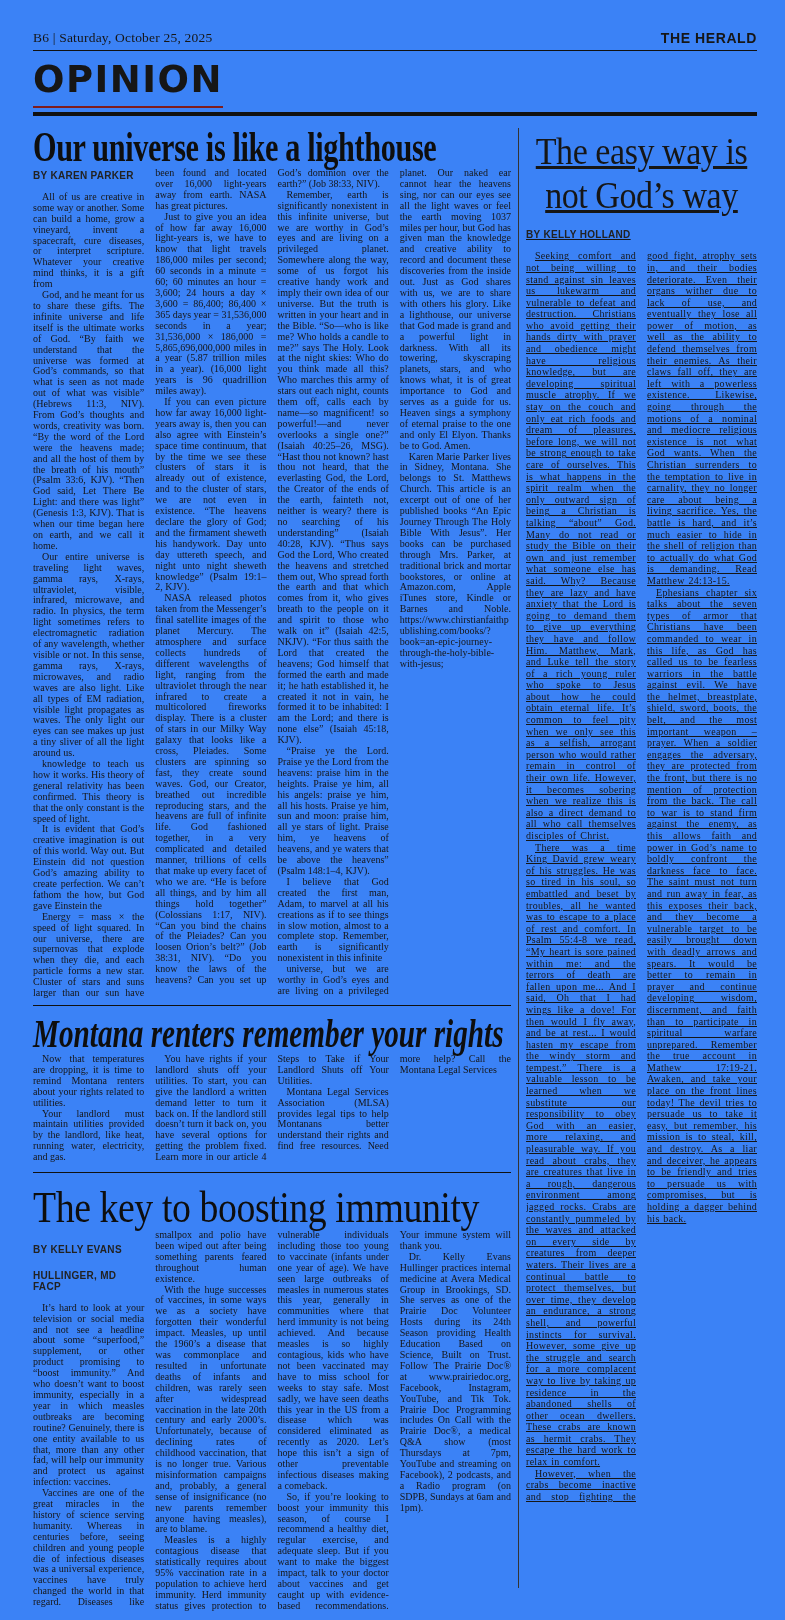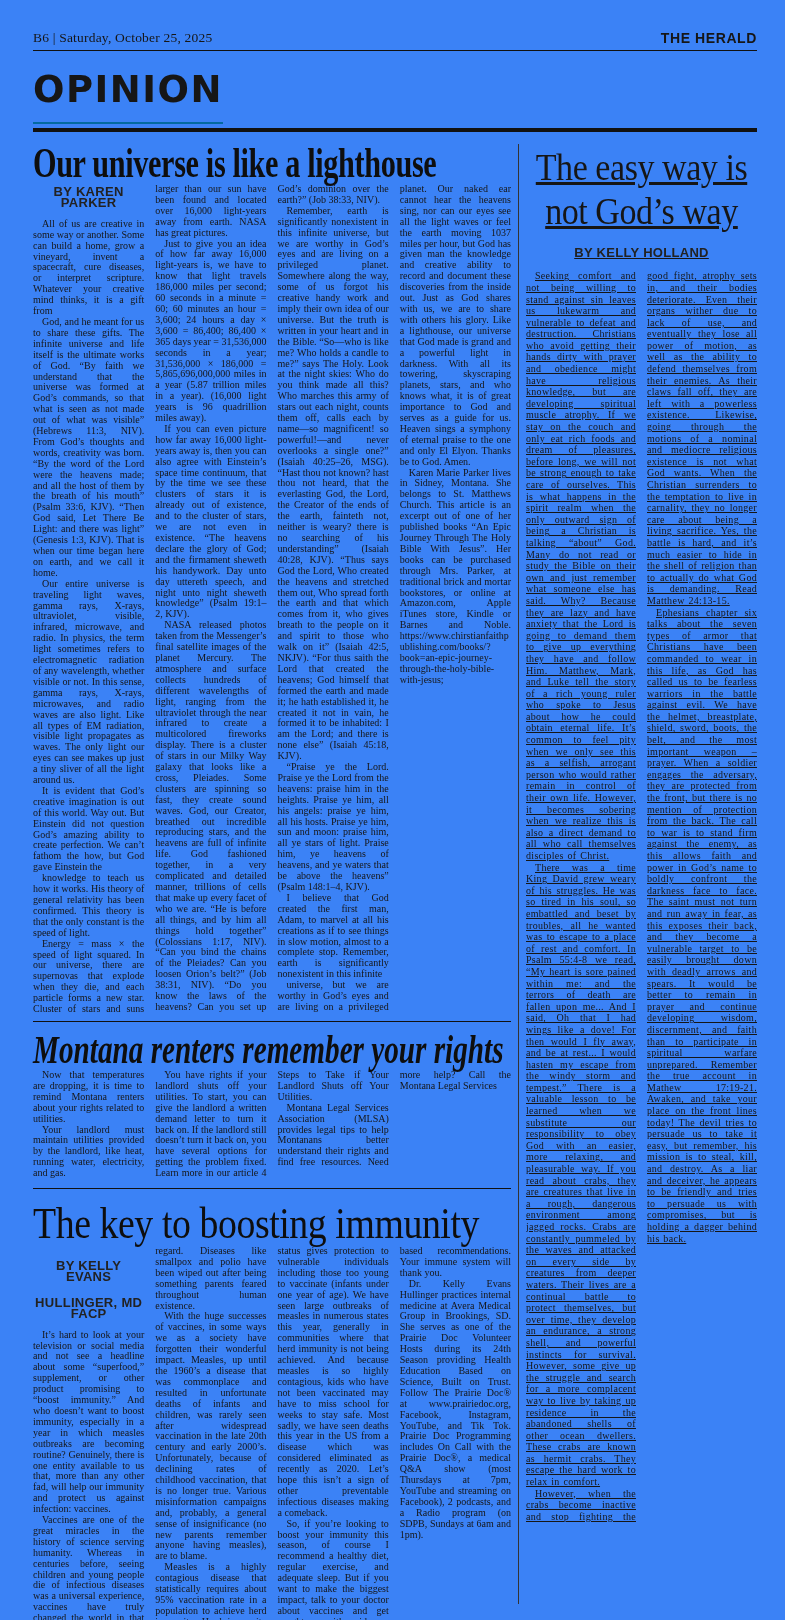--- a/index.html
+++ b/index.html
@@ -15,43 +15,43 @@
     display: flex; justify-content: space-between; align-items: flex-end;
     border-bottom: 1.5px solid #111; padding-bottom: 4px;
   }
   .page-info { font-size: 13.5px; letter-spacing: 0.2px; }
   .masthead { font-family: "Liberation Sans", sans-serif; font-weight: bold; font-size: 14px; letter-spacing: 0.6px; }
   
   .section-title {
     display: inline-block;
     font-family: "DejaVu Sans", sans-serif; font-weight: 800;
     font-size: 37px; letter-spacing: 1.5px; line-height: 1;
-    margin-top: 20px; padding-bottom: 14px; border-bottom: 2px solid #0369a1;
+    margin-top: 10px; padding-bottom: 8px; border-bottom: 2px solid #7f1d1d;
   }
   .thick-rule { height: 4px; background: #111; margin-top: 4px; }
   
   .content { display: flex; margin-top: 10px; }
   .left-region { width: 478px; flex: none; }
   .v-divider { width: 1px; background: #333; margin: 2px 7px 30px 7px; }
   .right-region { flex: 1; min-width: 0; text-decoration: underline; }
   
   .headline {
     font-family: "Liberation Serif", serif; font-weight: bold; color: #0e0e0e;
     white-space: nowrap; display: inline-block; transform-origin: left center;
   }
   .hl-lighthouse { font-size: 42px; line-height: 1.0; transform: scaleX(0.72); letter-spacing: -0.5px; }
   .hl-renters { font-size: 40px; line-height: 1.0; font-style: italic; transform: scaleX(0.73); margin-top: 5px; }
   .hl-immunity { font-size: 45px; line-height: 1.0; font-weight: normal; transform: scaleX(0.84); margin-top: 9px; letter-spacing: -0.5px; }
   .hl-easy { font-weight: normal; font-size: 37px; line-height: 1.18; text-align: center; margin: 4px 0 12px 0; letter-spacing: -0.5px; }
   .hl-easy .hl-line { display: block; transform: scaleX(0.92); transform-origin: center; white-space: nowrap; }
   
   .byline {
     font-family: "Liberation Sans", sans-serif; font-weight: bold;
-    font-size: 13px; letter-spacing: 0.3px; color: #222;
-    text-align: center; text-indent: 0; margin: 3px 0 10px 0;
+    font-size: 10px; letter-spacing: 0.3px; color: #222;
+    text-align: left; text-indent: 0; margin: 3px 0 10px 0;
   }
   .byline .bl-line { display: block; margin-top: 15px; }
   
   .cols {
     column-gap: 11px; column-fill: auto; overflow: hidden;
     text-align: justify; hyphens: auto; -webkit-hyphens: auto;
   }
   .cols p { text-indent: 9px; overflow-wrap: anywhere; }
   .cols-4 { column-count: 4; }
   .cols-2 { column-count: 2; }
@@ -83,22 +83,22 @@
     <div class="left-region">
 
       <article>
         <h2 class="headline hl-lighthouse">Our universe is like a lighthouse</h2>
         <div class="cols cols-4 lighthouse-cols">
           <div class="byline">BY KAREN PARKER</div>
           <div class="para-flow">
               <p>All of us are creative in some way or another. Some can build a home, grow a vineyard, invent a spacecraft, cure diseases, or interpret scripture. Whatever your creative mind thinks, it is a gift from</p>
               <p>God, and he meant for us to share these gifts. The infinite universe and life itself is the ultimate works of God. “By faith we understand that the universe was formed at God’s commands, so that what is seen as not made out of what was visible” (Hebrews 11:3, NIV). From God’s thoughts and words, creativity was born. “By the word of the Lord were the heavens made; and all the host of them by the breath of his mouth” (Psalm 33:6, KJV). “Then God said, Let There Be Light: and there was light” (Genesis 1:3, KJV). That is when our time began here on earth, and we call it home.</p>
               <p>Our entire universe is traveling light waves, gamma rays, X-rays, ultraviolet, visible, infrared, microwave, and radio. In physics, the term light sometimes refers to electromagnetic radiation of any wavelength, whether visible or not. In this sense, gamma rays, X-rays, microwaves, and radio waves are also light. Like all types of EM radiation, visible light propagates as waves. The only light our eyes can see makes up just a tiny sliver of all the light around us.</p>
+              <p>knowledge to teach us how it works. His theory of general relativity has been confirmed. This theory is that the only constant is the speed of light.</p>
               <p>It is evident that God’s creative imagination is out of this world. Way out. But Einstein did not question God’s amazing ability to create perfection. We can’t fathom the how, but God gave Einstein the</p>
-              <p>knowledge to teach us how it works. His theory of general relativity has been confirmed. This theory is that the only constant is the speed of light.</p>
               <p>Energy = mass × the speed of light squared. In our universe, there are supernovas that explode when they die, and each particle forms a new star. Cluster of stars and suns larger than our sun have been found and located over 16,000 light-years away from earth. NASA has great pictures.</p>
               <p>Just to give you an idea of how far away 16,000 light-years is, we have to know that light travels 186,000 miles per second; 60 seconds in a minute = 60; 60 minutes an hour = 3,600; 24 hours a day × 3,600 = 86,400; 86,400 × 365 days year = 31,536,000 seconds in a year; 31,536,000 × 186,000 = 5,865,696,000,000 miles in a year (5.87 trillion miles in a year). (16,000 light years is 96 quadrillion miles away).</p>
               <p>If you can even picture how far away 16,000 light-years away is, then you can also agree with Einstein’s space time continuum, that by the time we see these clusters of stars it is already out of existence, and to the cluster of stars, we are not even in existence. “The heavens declare the glory of God; and the firmament sheweth his handywork. Day unto day uttereth speech, and night unto night sheweth knowledge” (Psalm 19:1–2, KJV).</p>
               <p>NASA released photos taken from the Messenger’s final satellite images of the planet Mercury. The atmosphere and surface collects hundreds of different wavelengths of light, ranging from the ultraviolet through the near infrared to create a multicolored fireworks display. There is a cluster of stars in our Milky Way galaxy that looks like a cross, Pleiades. Some clusters are spinning so fast, they create sound waves. God, our Creator, breathed out incredible reproducing stars, and the heavens are full of infinite life. God fashioned together, in a very complicated and detailed manner, trillions of cells that make up every facet of who we are. “He is before all things, and by him all things hold together” (Colossians 1:17, NIV). “Can you bind the chains of the Pleiades? Can you loosen Orion’s belt?” (Job 38:31, NIV). “Do you know the laws of the heavens? Can you set up God’s dominion over the earth?” (Job 38:33, NIV).</p>
               <p>Remember, earth is significantly nonexistent in this infinite universe, but we are worthy in God’s eyes and are living on a privileged planet. Somewhere along the way, some of us forgot his creative handy work and imply their own idea of our universe. But the truth is written in your heart and in the Bible. “So—who is like me? Who holds a candle to me?” says The Holy. Look at the night skies: Who do you think made all this? Who marches this army of stars out each night, counts them off, calls each by name—so magnificent! so powerful!—and never overlooks a single one?” (Isaiah 40:25–26, MSG). “Hast thou not known? hast thou not heard, that the everlasting God, the Lord, the Creator of the ends of the earth, fainteth not, neither is weary? there is no searching of his understanding” (Isaiah 40:28, KJV). “Thus says God the Lord, Who created the heavens and stretched them out, Who spread forth the earth and that which comes from it, who gives breath to the people on it and spirit to those who walk on it” (Isaiah 42:5, NKJV). “For thus saith the Lord that created the heavens; God himself that formed the earth and made it; he hath established it, he created it not in vain, he formed it to be inhabited: I am the Lord; and there is none else” (Isaiah 45:18, KJV).</p>
               <p>“Praise ye the Lord. Praise ye the Lord from the heavens: praise him in the heights. Praise ye him, all his angels: praise ye him, all his hosts. Praise ye him, sun and moon: praise him, all ye stars of light. Praise him, ye heavens of heavens, and ye waters that be above the heavens” (Psalm 148:1–4, KJV).</p>
               <p>I believe that God created the first man, Adam, to marvel at all his creations as if to see things in slow motion, almost to a complete stop. Remember, earth is significantly nonexistent in this infinite</p>
               <p>universe, but we are worthy in God’s eyes and are living on a privileged planet. Our naked ear cannot hear the heavens sing, nor can our eyes see all the light waves or feel the earth moving 1037 miles per hour, but God has given man the knowledge and creative ability to record and document these discoveries from the inside out. Just as God shares with us, we are to share with others his glory. Like a lighthouse, our universe that God made is grand and a powerful light in darkness. With all its towering, skyscraping planets, stars, and who knows what, it is of great importance to God and serves as a guide for us. Heaven sings a symphony of eternal praise to the one and only El Elyon. Thanks be to God. Amen.</p>
               <p>Karen Marie Parker lives in Sidney, Montana. She belongs to St. Matthews Church. This article is an excerpt out of one of her published books “An Epic Journey Through The Holy Bible With Jesus”. Her books can be purchased through Mrs. Parker, at traditional brick and mortar bookstores, or online at Amazon.com, Apple iTunes store, Kindle or Barnes and Noble. https://www.chirstianfaithpublishing.com/books/?book=an-epic-journey-through-the-holy-bible-with-jesus;</p>
             </div>

